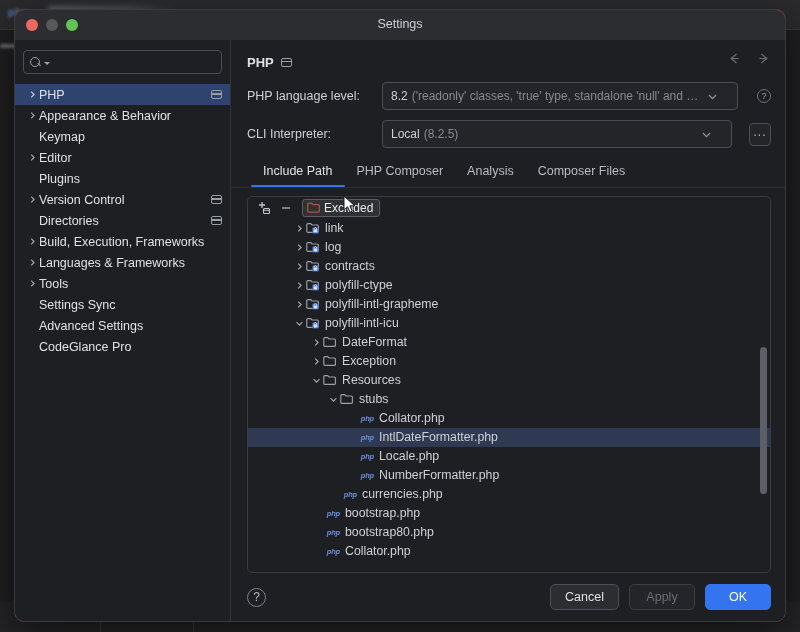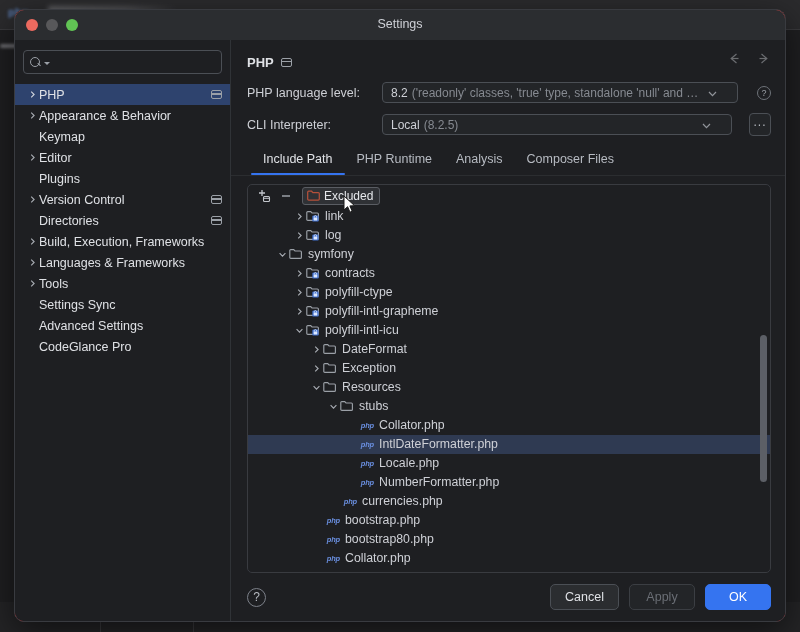--- a/index.html
+++ b/index.html
@@ -121,21 +121,21 @@
 
   .main-head { padding:12px 14px 0 16px; position:relative; }
   .crumb-row { display:flex; align-items:center; gap:7px; height:20px;}
   .crumb-title { font-size:13px; font-weight:700; color:#dfe1e5; }
   .nav-arrows { position:absolute; right:14px; top:11px; display:flex; gap:14px; }
   .na { width:15px; height:15px; opacity:.45; }
 
   .field-row { display:flex; align-items:center; margin-top:10px; gap:9px; }
   .field-label { font-size:12.5px; color:#ced0d6; width:126px; flex:0 0 126px;}
   .combo {
-    height:21px; border:1px solid #4b4f55; border-radius:4px; background:#232528;
+    height:28px; border:1px solid #4b4f55; border-radius:4px; background:#232528;
     display:flex; align-items:center; padding:0 20px 0 8px; font-size:12px; color:#ced0d6;
     min-width:0;
   }
   .combo .val-strong { color:#ced0d6; }
   .combo .val-dim { color:#868a91; margin-left:4px; white-space:nowrap; overflow:hidden; text-overflow:ellipsis;}
   .combo .chev { margin-left:auto; padding-left:8px; opacity:.75; }
   .help-icon {
     width:14px;height:14px;border-radius:50%;border:1.2px solid #6f737a;color:#9ba0a7;
     font-size:9px; display:flex;align-items:center;justify-content:center; margin-left:10px; flex:0 0 14px;
   }
@@ -380,21 +380,21 @@
               <svg width="9" height="6" viewBox="0 0 9 6">
                   <path d="M1 1 L4.5 4.6 L8 1" fill="none" stroke="#b6bac1" stroke-width="1.2"></path>
                 </svg>
             </span>
           </div>
           <span class="dots-btn">...</span>
         </div>
 
         <div class="tabs" id="tabs-row">
             <div class="tab active">Include Path</div>
-            <div class="tab">PHP Runtime</div>
+            <div class="tab">PHP Composer</div>
             <div class="tab">Analysis</div>
             <div class="tab">Composer Files</div>
           </div>
       </div>
       <div class="tab-sep"></div>
 
       <div class="tree-panel">
         <div class="tree-toolbar">
           <span class="tbtn">
             <svg width="14" height="14" viewBox="0 0 14 14">
@@ -446,34 +446,20 @@
                   <svg width="14" height="12" viewBox="0 0 14 12">
                     <path d="M0.8 2.6 A1 1 0 0 1 1.8 1.6 H4.7 L6 3 H11.4 A1 1 0 0 1 12.4 4 V9.4 A1 1 0 0 1 11.4 10.4 H1.8 A1 1 0 0 1 0.8 9.4 Z" fill="none" stroke="#9ba0a7" stroke-width="1.15"></path>
                     <rect x="6.3" y="5.6" width="6.3" height="6" rx="1.2" fill="#3f6ecb"></rect>
                     <path d="M8.1 7.6 V6.9 A1.3 1.3 0 0 1 10.7 6.9 V7.6" fill="none" stroke="#cfe0ff" stroke-width="0.9"></path>
                     <rect x="7.6" y="7.5" width="3.7" height="3" rx="0.5" fill="#dce8ff"></rect>
                   </svg>
                 </span>
                 <span>log</span>
               </div>
               <div class="trow">
-                <span style="flex: 0 0 27px;"></span>
-                <span class="tarrow">
-                  <svg width="9" height="9" viewBox="0 0 9 9">
-                    <path d="M1.6 3.2 L4.5 6.1 L7.4 3.2" fill="none" stroke="#a8acb3" stroke-width="1.15"></path>
-                  </svg>
-                </span>
-                <span class="ficon">
-                  <svg width="14" height="12" viewBox="0 0 14 12">
-                    <path d="M0.8 2.6 A1 1 0 0 1 1.8 1.6 H4.7 L6 3 H11.4 A1 1 0 0 1 12.4 4 V9.4 A1 1 0 0 1 11.4 10.4 H1.8 A1 1 0 0 1 0.8 9.4 Z" fill="none" stroke="#9ba0a7" stroke-width="1.15"></path>
-                  </svg>
-                </span>
-                <span>symfony</span>
-              </div>
-              <div class="trow">
                 <span style="flex: 0 0 44px;"></span>
                 <span class="tarrow">
                   <svg width="9" height="9" viewBox="0 0 9 9">
                     <path d="M3.2 1.6 L6.1 4.5 L3.2 7.4" fill="none" stroke="#a8acb3" stroke-width="1.15"></path>
                   </svg>
                 </span>
                 <span class="ficon">
                   <svg width="14" height="12" viewBox="0 0 14 12">
                     <path d="M0.8 2.6 A1 1 0 0 1 1.8 1.6 H4.7 L6 3 H11.4 A1 1 0 0 1 12.4 4 V9.4 A1 1 0 0 1 11.4 10.4 H1.8 A1 1 0 0 1 0.8 9.4 Z" fill="none" stroke="#9ba0a7" stroke-width="1.15"></path>
                     <rect x="6.3" y="5.6" width="6.3" height="6" rx="1.2" fill="#3f6ecb"></rect>

